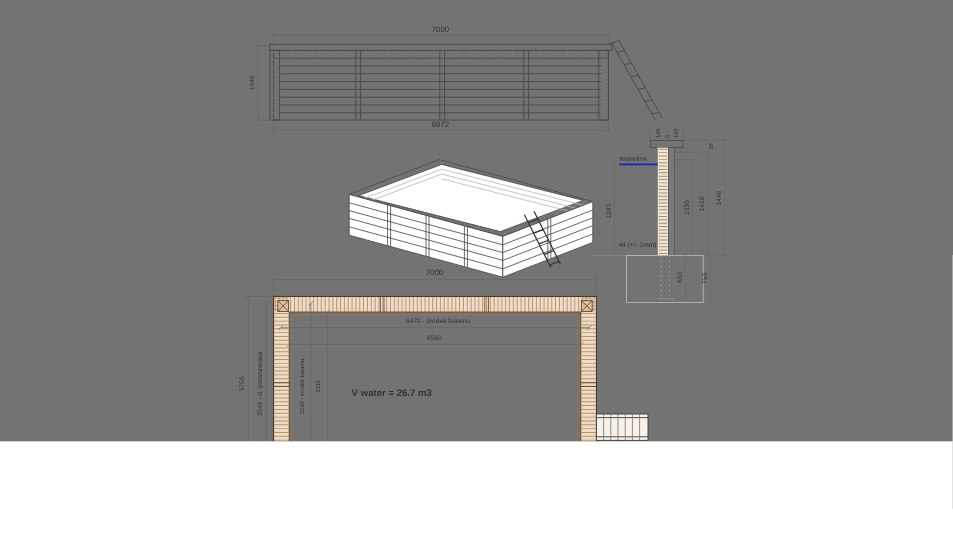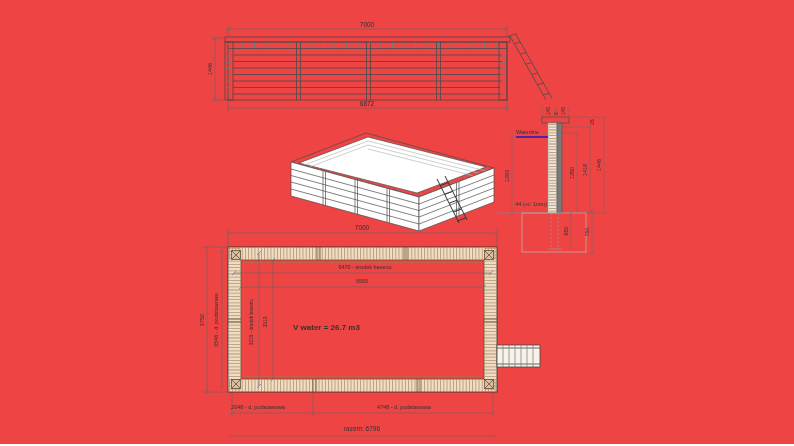--- a/index.html
+++ b/index.html
@@ -1,16 +1,16 @@
 <!DOCTYPE html>
 <html><head>
 <meta charset="utf-8">
 <style>
   html,body{margin:0;padding:0;background:#ffffff;}
-  .page{position:relative;width:794px;height:444px;background:#ef4444;overflow:hidden;text-align:right;}
+  .page{position:relative;width:794px;height:368px;background:#737373;overflow:hidden;text-align:right;}
   svg{position:absolute;left:0;top:0;}
   svg text{font-family:"Liberation Sans","DejaVu Sans",sans-serif;fill:#333;stroke:none;}
   .dim{font-size:6.5px;}
   .dim-s{font-size:5.5px;}
   .dim-xs{font-size:4.8px;}
   .vol{font-size:8px;font-weight:bold;}
 </style>
 </head>
 <body>
 

